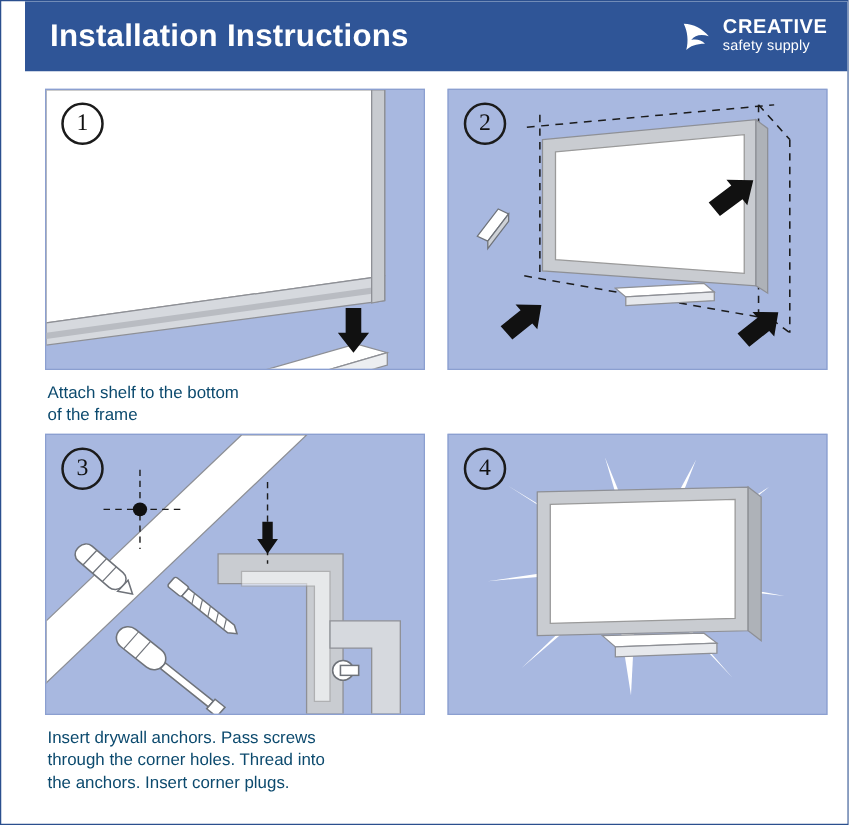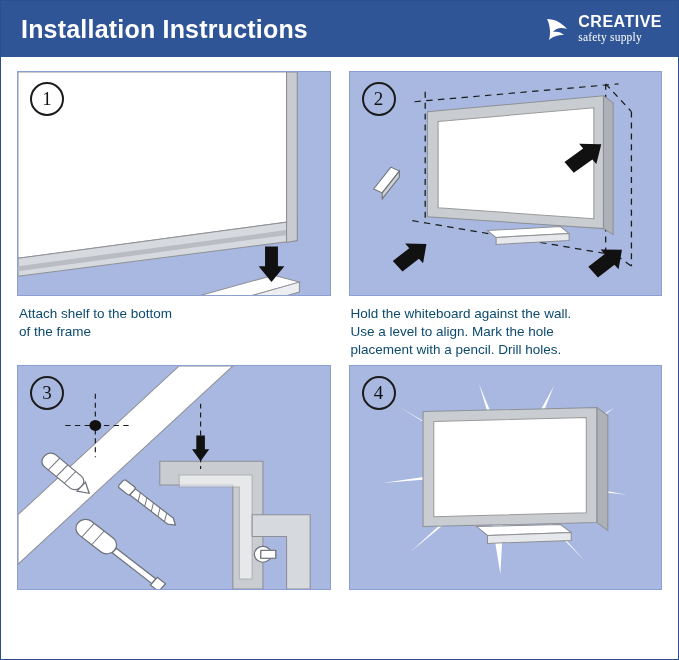--- a/index.html
+++ b/index.html
@@ -8,20 +8,21 @@
     width: 679px; height: 660px;
     background: #ffffff;
     font-family: "Liberation Sans", sans-serif;
   }
   #page {
     position: relative;
     width: 679px; height: 660px;
     background: #ffffff;
     border: 1px solid #2b4f8e;
     overflow: hidden;
+    padding-left: 19px;
   }
 
   
   .header {
     position: relative;
     height: 56px;
     background: #2f5597;
     display: flex;
     align-items: center;
     justify-content: space-between;
@@ -45,21 +46,20 @@
     color: #ffffff;
     font-size: 16px;
     font-weight: bold;
     letter-spacing: 0.5px;
   }
   .brand-line2 {
     color: #ffffff;
     font-size: 11.5px;
     letter-spacing: 0.2px;
     margin-top: 2px;
-    font-family: Liberation Serif, serif;
   }
 
   
   .steps {
     position: relative;
     display: grid;
     grid-template-columns: 1fr 1fr;
     grid-template-rows: auto auto;
     column-gap: 18px;
     row-gap: 6px;
@@ -185,23 +185,20 @@
               <polygon points="0,6 20,6 20,0 35,13 20,26 20,20 0,20"></polygon>
             </g>
 
             <g transform="translate(218,192) rotate(-40)">
               <polygon points="0,6 20,6 20,0 35,13 20,26 20,20 0,20"></polygon>
             </g>
           </g>
         </svg>
         <div class="num-badge">2</div>
       </div>
-      <div class="caption">Hold the whiteboard against the wall.
-Use a level to align. Mark the hole
-placement with a pencil. Drill holes.</div>
     </div>
 
     <div class="step">
       <div class="panel">
         <svg viewBox="0 0 290 225" preserveAspectRatio="none" aria-hidden="true">
 
           <polygon points="150,0 200,0 0,200 0,150" fill="#ffffff" stroke="#8e9096" stroke-width="1"></polygon>
 
           <polygon points="132,96 228,96 228,225 200,225 200,120 132,120" fill="#c9ccd1" stroke="#8e9096" stroke-width="1"></polygon>
           <polygon points="150,110 218,110 218,215 206,215 206,122 150,122" fill="#ffffff" stroke="#9a9a9a" stroke-width="1" opacity="0.55"></polygon>
@@ -246,20 +243,23 @@
             <rect x="92" y="-5" width="10" height="10" fill="#ffffff" stroke="#6f737a" stroke-width="1.2"></rect>
           </g>
 
           <g transform="translate(228,190)">
             <circle cx="0" cy="0" r="8" fill="#ffffff" stroke="#6f737a" stroke-width="1.2"></circle>
             <rect x="-2" y="-4" width="14" height="8" fill="#ffffff" stroke="#6f737a" stroke-width="1.2"></rect>
           </g>
         </svg>
         <div class="num-badge">3</div>
       </div>
+      <div class="caption">Insert drywall anchors. Pass screws
+through the corner holes. Thread into
+the anchors. Insert corner plugs.</div>
     </div>
 
     <div class="step">
       <div class="panel">
         <svg viewBox="0 0 290 225" preserveAspectRatio="none" aria-hidden="true">
 
           <g fill="#ffffff">
             <polygon points="145,108 120,18 150,96"></polygon>
             <polygon points="145,108 190,20 160,100"></polygon>
             <polygon points="145,108 246,42 168,108"></polygon>

